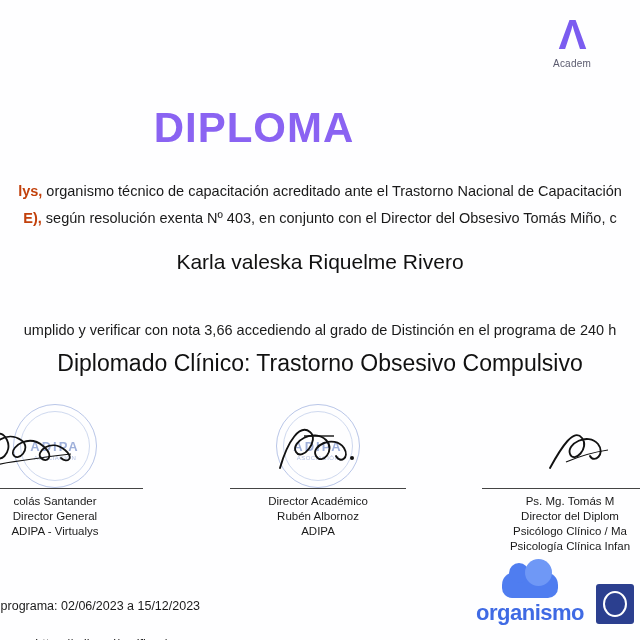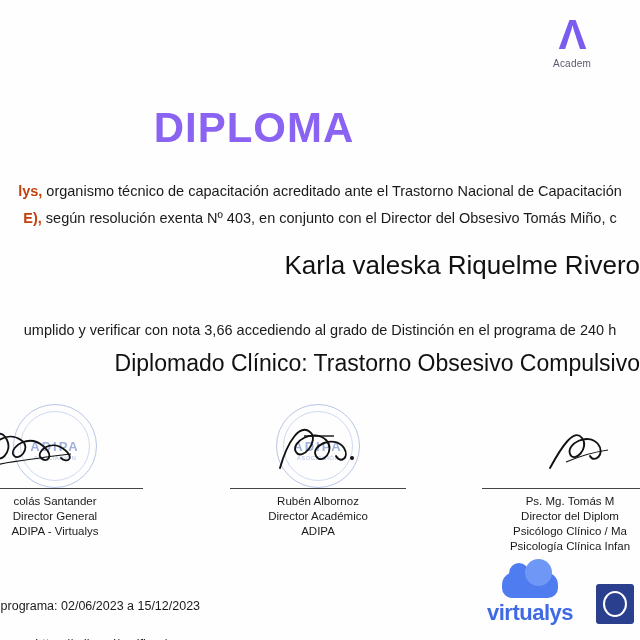--- a/index.html
+++ b/index.html
@@ -77,22 +77,22 @@
     color: #c2410c;
     font-weight: bold;
   }
 
   
   .student-name {
     position: absolute;
     left: 0;
     top: 250px;
     width: 640px;
-    text-align: right;
-    font-size: 26px;
+    text-align: center;
+    font-size: 21px;
     color: #111;
   }
 
   
   .grade-line {
     position: absolute;
     left: -20px;
     top: 322px;
     width: 680px;
     text-align: center;
@@ -103,21 +103,21 @@
   .grade-line .grade {
     font-weight: normal;
   }
 
   
   .program {
     position: absolute;
     left: 0;
     top: 350px;
     width: 640px;
-    text-align: right;
+    text-align: center;
     font-size: 23px;
     color: #111;
   }
 
   
   .signatures {
     position: absolute;
     left: 0;
     top: 400px;
     width: 640px;
@@ -329,22 +329,22 @@
           <div class="stamp-text">ADIPA</div>
           <div class="stamp-sub">ASOCIACIÓN</div>
         </div>
         <svg class="scribble" viewBox="0 0 200 80">
           <path d="M62 62 C70 34, 82 18, 92 26 C102 34, 84 56, 78 46 C72 36, 96 22, 108 34 C118 44, 104 60, 98 50 C92 40, 116 28, 126 42 C132 52, 122 58, 118 50" fill="none" stroke="#111" stroke-width="1.9" stroke-linecap="round"></path>
           <path d="M86 30 C96 30, 106 30, 116 30" fill="none" stroke="#111" stroke-width="1.4"></path>
           <circle cx="134" cy="52" r="2" fill="#111"></circle>
         </svg>
       </div>
       <div class="sig-rule"></div>
+      <div class="sig-line">Director Académico</div>
       <div class="sig-line">Rubén Albornoz</div>
-      <div class="sig-line">Director Académico</div>
       <div class="sig-line">ADIPA</div>
     </div>
 
     <div class="sig-block sig-3">
       <div class="sig-area">
         <svg class="scribble" viewBox="0 0 200 80">
           <path d="M80 62 C92 40, 104 22, 112 32 C120 42, 104 58, 100 48 C96 38, 118 26, 128 38 C136 48, 124 58, 120 50" fill="none" stroke="#111" stroke-width="1.9" stroke-linecap="round"></path>
           <path d="M96 56 C110 50, 124 46, 138 44" fill="none" stroke="#111" stroke-width="1.2"></path>
         </svg>
       </div>
@@ -359,17 +359,17 @@
 
   <div class="footer">
     <div>2024</div>
     <div>o del programa: 02/06/2023 a 15/12/2023</div>
     <div>yHm</div>
     <div>e ingrese a https://adipa.cl/verificar/</div>
   </div>
 
   <div class="vfoot">
     <div class="vcloud"></div>
-    <div class="vword">virtualys</div>
+    <div class="vword">organismo</div>
   </div>
   <div class="gov-badge"></div>
 
 </div>
 
 </body></html>

